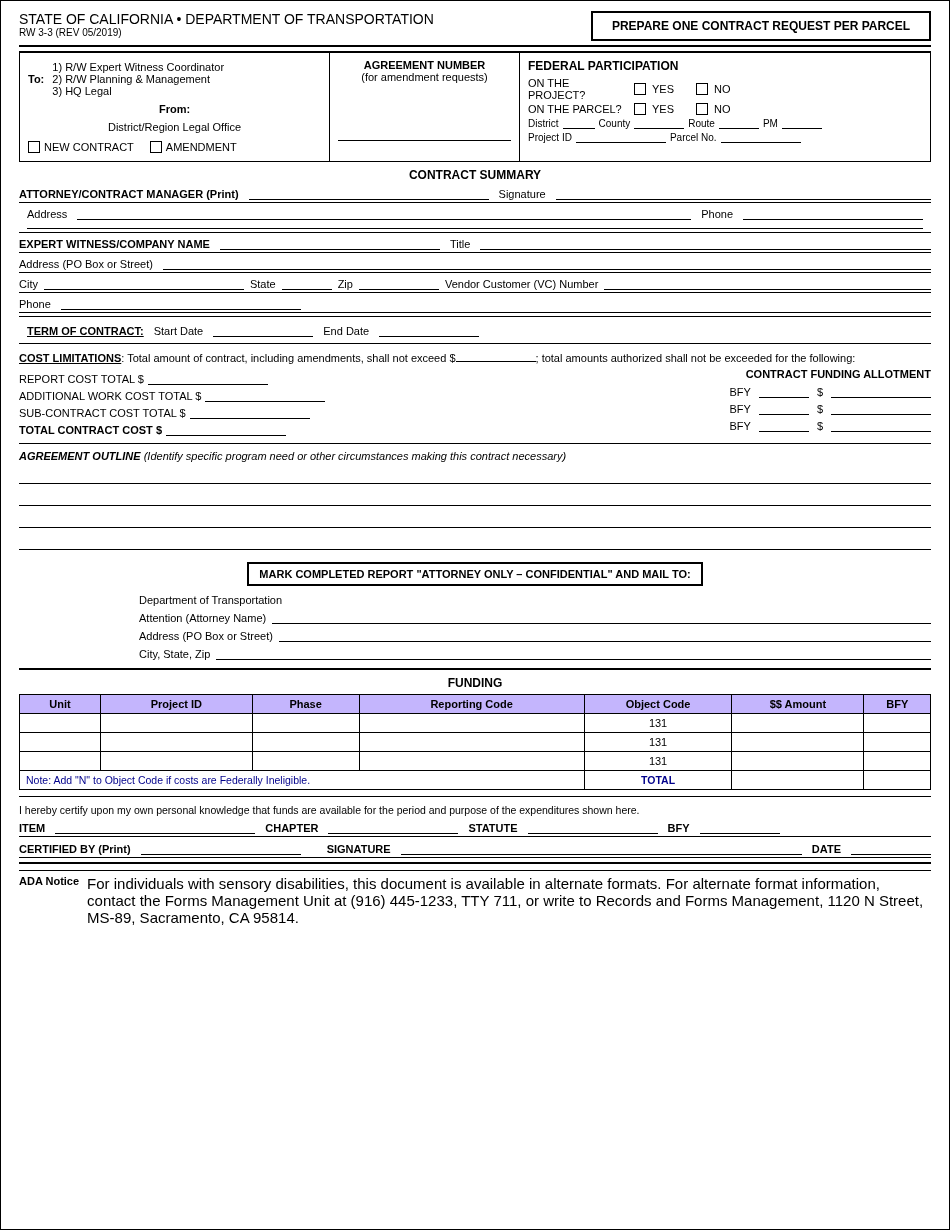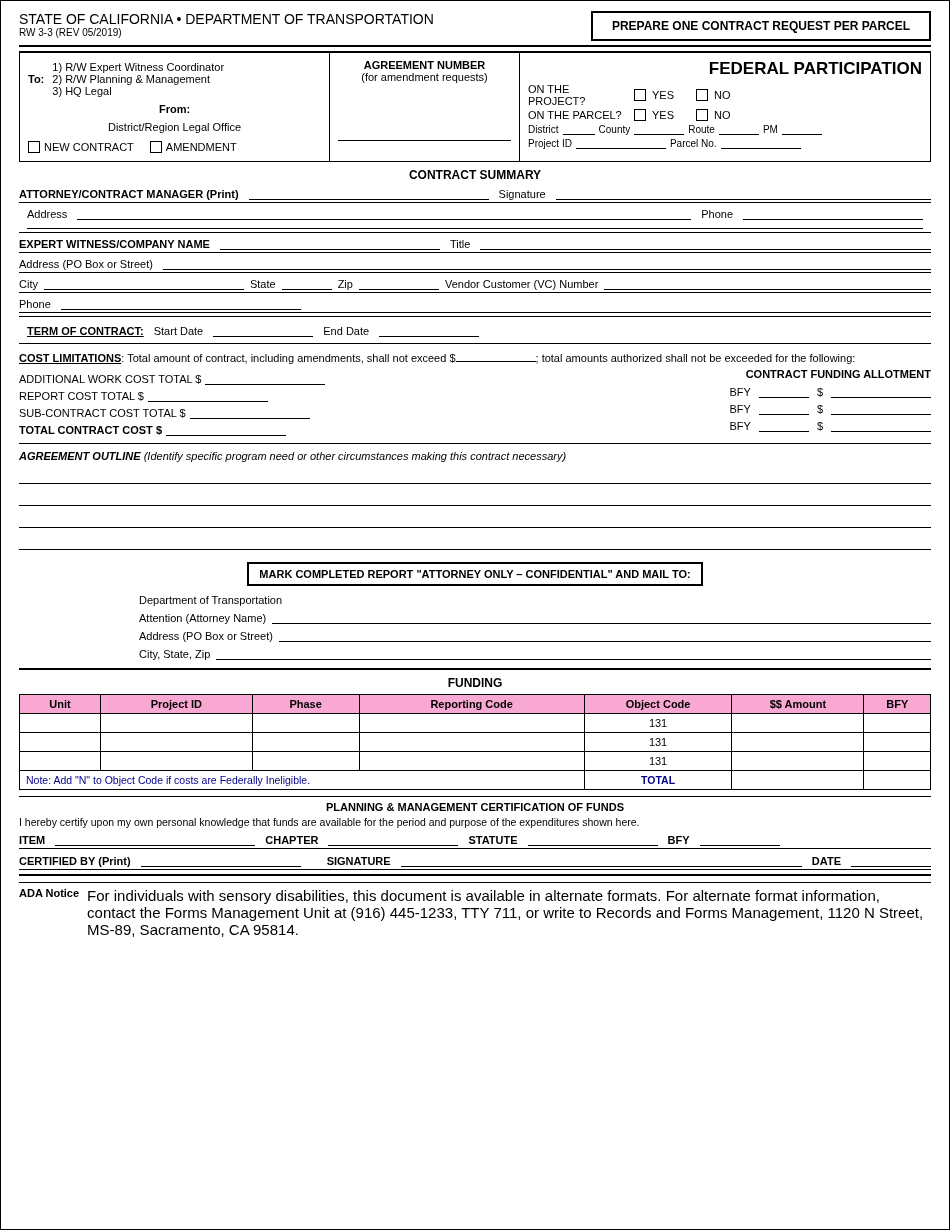--- a/index.html
+++ b/index.html
@@ -65,21 +65,21 @@
       align-items: center;
       gap: 4px;
       margin: 2px 0;
     }
     .cb {
       width: 12px; height: 12px;
       border: 1px solid #000;
       display: inline-block;
       flex-shrink: 0;
     }
-    .fed-participation-title { font-size: 17px; text-align: right; margin-bottom: 4px; }
+    .fed-participation-title { font-size: 12px; text-align: left; margin-bottom: 4px; }
     .fed-row { display: flex; align-items: center; gap: 6px; margin: 2px 0; }
     .fed-label { flex: 0 0 100px; }
     .district-row { display: flex; gap: 4px; align-items: center; margin: 2px 0; font-size: 10px; }
     .district-row span { white-space: nowrap; }
     .ufield { display: inline-block; border-bottom: 1px solid #000; min-width: 30px; }
     .from-row { display: flex; align-items: center; gap: 6px; margin-top: 4px; flex-direction: column; }
     .contract-type-row { display: flex; align-items: center; gap: 16px; margin-top: 6px; }
 
     
     .section-title {
@@ -130,21 +130,21 @@
 
     
     .funding-section { margin: 6px 0; }
     .funding-table { width: 100%; border-collapse: collapse; }
     .funding-table th, .funding-table td {
       border: 1px solid #000;
       padding: 3px 6px;
       text-align: center;
       font-size: 11px;
     }
-    .funding-table th { font-weight: bold; background: #f9a8d4; }
+    .funding-table th { font-weight: bold; background: #c4b5fd; }
     .funding-table .note-row td {
       border: none;
       text-align: left;
       color: #00008b;
       font-size: 10.5px;
     }
 
     
     .cert-section { border-top: 1px solid #000; padding-top: 4px; margin-top: 4px; }
     .cert-title { font-weight: bold; text-align: center; font-size: 11px; }
@@ -300,25 +300,25 @@
 
   <div class="divider-thin"></div>
 
   <div class="cost-section">
     <div class="cost-main-text">
       <span class="bold underline">COST LIMITATIONS</span><span>: Total amount of contract, including amendments, shall not exceed $</span><span style="border-bottom:1px solid #000; min-width:80px; display:inline-block; height:14px;"></span><span>; total amounts authorized shall not be exceeded for the following:</span>
     </div>
     <div class="cost-grid">
       <div class="cost-left">
         <div class="cost-row">
+          <span class="cost-lbl">REPORT COST TOTAL $</span>
+          <span class="cost-field"></span>
+        </div>
+        <div class="cost-row">
           <span class="cost-lbl">ADDITIONAL WORK COST TOTAL $</span>
-          <span class="cost-field"></span>
-        </div>
-        <div class="cost-row">
-          <span class="cost-lbl">REPORT COST TOTAL $</span>
           <span class="cost-field"></span>
         </div>
         <div class="cost-row">
           <span class="cost-lbl">SUB-CONTRACT COST TOTAL $</span>
           <span class="cost-field"></span>
         </div>
         <div class="cost-row">
           <span class="cost-lbl bold">TOTAL CONTRACT COST $</span>
           <span class="cost-field"></span>
         </div>
@@ -433,21 +433,20 @@
           </td>
           <td style="border:1px solid #000; font-weight:bold; text-align:center;">TOTAL</td>
           <td style="border:1px solid #000;">&nbsp;</td>
           <td style="border:1px solid #000;">&nbsp;</td>
         </tr>
       </tbody>
     </table>
   </div>
 
   <div class="cert-section">
-    <div class="cert-title">PLANNING &amp; MANAGEMENT CERTIFICATION OF FUNDS</div>
     <div class="cert-text">I hereby certify upon my own personal knowledge that funds are available for the period and purpose of the expenditures shown here.</div>
     <div style="display:flex; align-items:flex-end; gap:10px; margin:4px 0; border-bottom:1px solid #000; padding-bottom:2px;">
       <span class="bold">ITEM</span>
       <span style="flex:0 0 200px; border-bottom:1px solid #000; height:14px;"></span>
       <span class="bold">CHAPTER</span>
       <span style="flex:0 0 130px; border-bottom:1px solid #000; height:14px;"></span>
       <span class="bold">STATUTE</span>
       <span style="flex:0 0 130px; border-bottom:1px solid #000; height:14px;"></span>
       <span class="bold">BFY</span>
       <span style="flex:0 0 80px; border-bottom:1px solid #000; height:14px;"></span>

